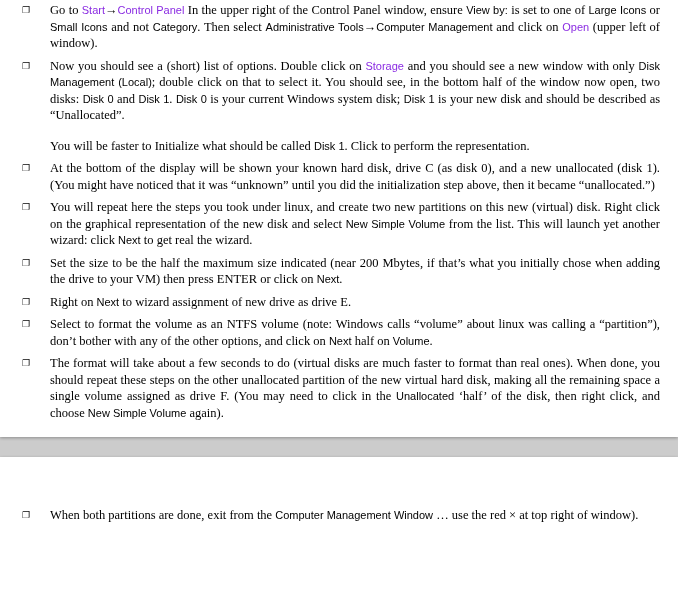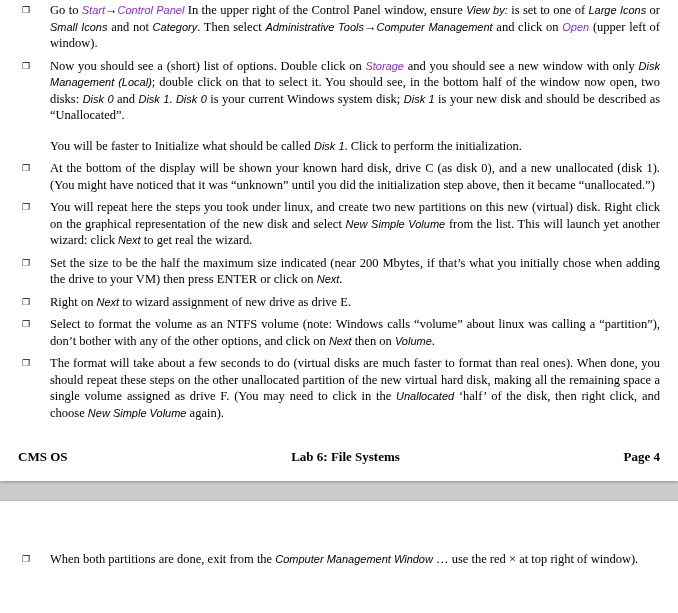--- a/index.html
+++ b/index.html
@@ -49,21 +49,20 @@
     }
     .content p:last-child {
       margin-bottom: 0;
     }
     .link {
       color: #8a2be2;
     }
     .ui-text {
       font-family: Verdana, Geneva, sans-serif;
       font-size: 11px;
-      font-style: italic;
     }
     .footer {
       display: flex;
       justify-content: space-between;
       margin-top: 28px;
       font-weight: bold;
       font-size: 13px;
     }
     .arrow {
       display: inline-block;
@@ -77,21 +76,21 @@
       <div class="item">
         <div class="marker">❐</div>
         <div class="content">
           <p><span>Go to </span><span class="link ui-text">Start</span><span class="arrow"> → </span><span class="link ui-text">Control Panel</span><span> In the upper right of the Control Panel window, ensure </span><span class="ui-text">View by:</span><span> is set to one of </span><span class="ui-text">Large Icons</span><span> or </span><span class="ui-text">Small Icons</span><span> and not </span><span class="ui-text">Category</span><span>. Then select </span><span class="ui-text">Administrative Tools</span><span class="arrow"> → </span><span class="ui-text">Computer Management</span><span> and click on </span><span class="link ui-text">Open</span><span> (upper left of window).</span></p>
         </div>
       </div>
       <div class="item">
         <div class="marker">❐</div>
         <div class="content">
           <p><span>Now you should see a (short) list of options. Double click on </span><span class="link ui-text">Storage</span><span> and you should see a new window with only </span><span class="ui-text">Disk Management (Local)</span><span>; double click on that to select it. You should see, in the bottom half of the window now open, two disks: </span><span class="ui-text">Disk 0</span><span> and </span><span class="ui-text">Disk 1</span><span>. </span><span class="ui-text">Disk 0</span><span> is your current Windows system disk; </span><span class="ui-text">Disk 1</span><span> is your new disk and should be described as “Unallocated”.</span></p>
-          <p style="margin-top: 14px;"><span>You will be faster to Initialize what should be called </span><span class="ui-text">Disk 1</span><span>. Click to perform the initialization.</span></p>
+          <p style="margin-top: 14px;"><span>You will be faster to Initialize what should be called </span><span class="ui-text">Disk 1</span><span>. Click to perform the representation.</span></p>
         </div>
       </div>
       <div class="item">
         <div class="marker">❐</div>
         <div class="content">
           <p><span>At the bottom of the display will be shown your known hard disk, drive C (as disk 0), and a new unallocated (disk 1). (You might have noticed that it was “unknown” until you did the initialization step above, then it became “unallocated.”)</span></p>
         </div>
       </div>
       <div class="item">
         <div class="marker">❐</div>
@@ -107,35 +106,30 @@
       </div>
       <div class="item">
         <div class="marker">❐</div>
         <div class="content">
           <p><span>Right on </span><span class="ui-text">Next</span><span> to wizard assignment of new drive as drive E.</span></p>
         </div>
       </div>
       <div class="item">
         <div class="marker">❐</div>
         <div class="content">
-          <p><span>Select to format the volume as an NTFS volume (note: Windows calls “volume” about linux was calling a “partition”), don’t bother with any of the other options, and click on </span><span class="ui-text">Next</span><span> then on </span><span class="ui-text">Volume</span><span>.</span></p>
+          <p><span>Select to format the volume as an NTFS volume (note: Windows calls “volume” about linux was calling a “partition”), don’t bother with any of the other options, and click on </span><span class="ui-text">Next</span><span> half on </span><span class="ui-text">Volume</span><span>.</span></p>
         </div>
       </div>
       <div class="item">
         <div class="marker">❐</div>
         <div class="content">
           <p><span>The format will take about a few seconds to do (virtual disks are much faster to format than real ones). When done, you should repeat these steps on the other unallocated partition of the new virtual hard disk, making all the remaining space a single volume assigned as drive F. (You may need to click in the </span><span class="ui-text">Unallocated</span><span> ‘half’ of the disk, then right click, and choose </span><span class="ui-text">New Simple Volume</span><span> again).</span></p>
         </div>
       </div>
     </div>
-  <div class="footer">
-    <div>CMS OS</div>
-    <div>Lab 6: File Systems</div>
-    <div>Page 4</div>
-  </div>
 </div>
 
 <div class="page bottom">
   <div class="item-list2">
       <div class="item">
         <div class="marker">❐</div>
         <div class="content">
           <p><span>When both partitions are done, exit from the </span><span class="ui-text">Computer Management Window</span><span> … use the red × at top right of window).</span></p>
         </div>
       </div>

